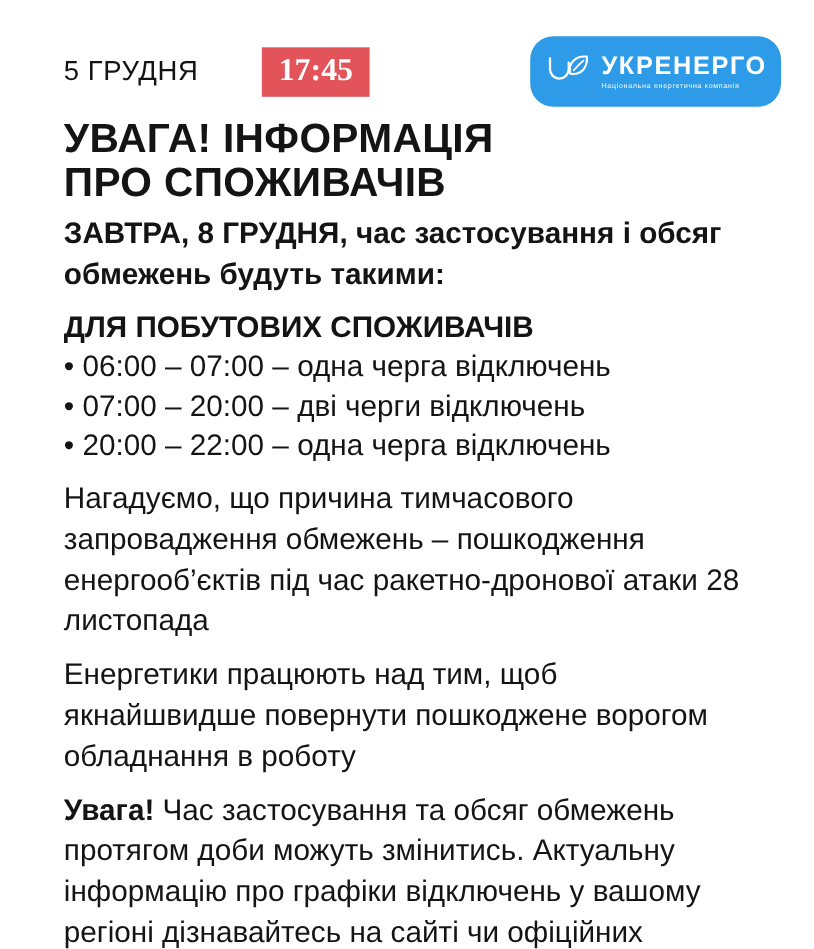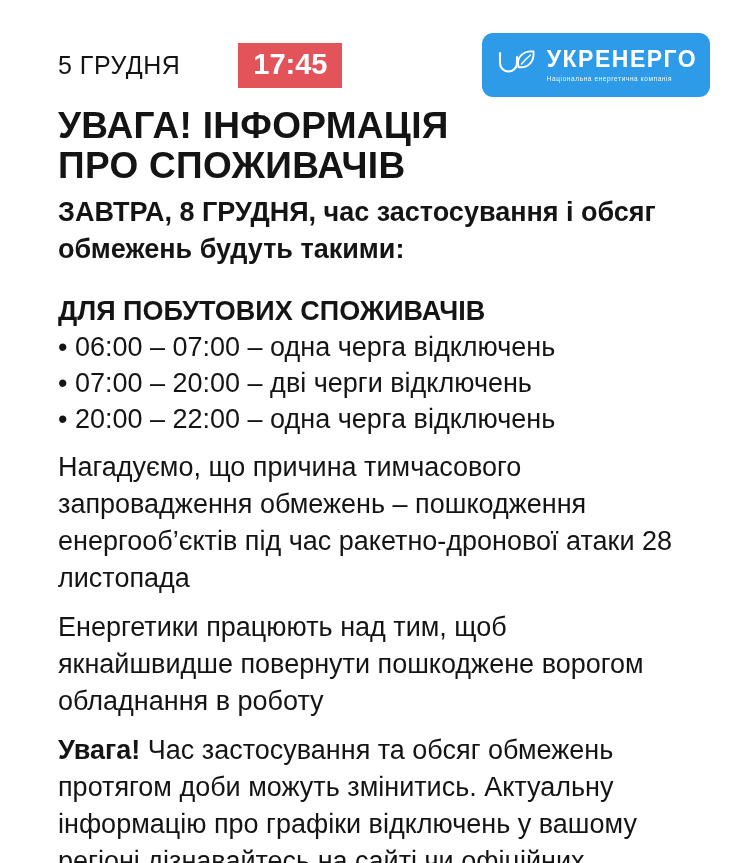--- a/index.html
+++ b/index.html
@@ -38,27 +38,28 @@
     white-space: nowrap;
   }
   .time-badge {
     margin-left: 58px;
     background: var(--badge-red);
     color: #ffffff;
     font-size: 29px;
     font-weight: 700;
     padding: 5px 15px 7px;
     white-space: nowrap;
+    font-family: Liberation Serif, serif;
   }
   .logo-pill {
     margin-left: auto;
     width: 228px;
     height: 64px;
     background: var(--logo-blue);
-    border-radius: 11px;
+    border-radius: 21px;
     display: flex;
     align-items: center;
     justify-content: center;
     gap: 8px;
     color: #ffffff;
   }
   .logo-mark { flex: 0 0 auto; display: block; margin-top: 2px; }
   .logo-textcol { display: flex; flex-direction: column; align-items: flex-start; }
   .logo-name {
     font-size: 23px;
@@ -81,21 +82,21 @@
     letter-spacing: 0.3px;
   }
   
   .intro {
     margin-top: 8px;
     font-size: 27px;
     font-weight: 700;
     line-height: 37px;
     max-width: 620px;
   }
-  .section { margin-top: 25px; }
+  .section { margin-top: 11px; }
   .section-heading {
     font-size: 27px;
     font-weight: 700;
     line-height: 36px;
   }
   .bullet-line {
     font-size: 27px;
     font-weight: 400;
     line-height: 36px;
     max-width: 620px;

